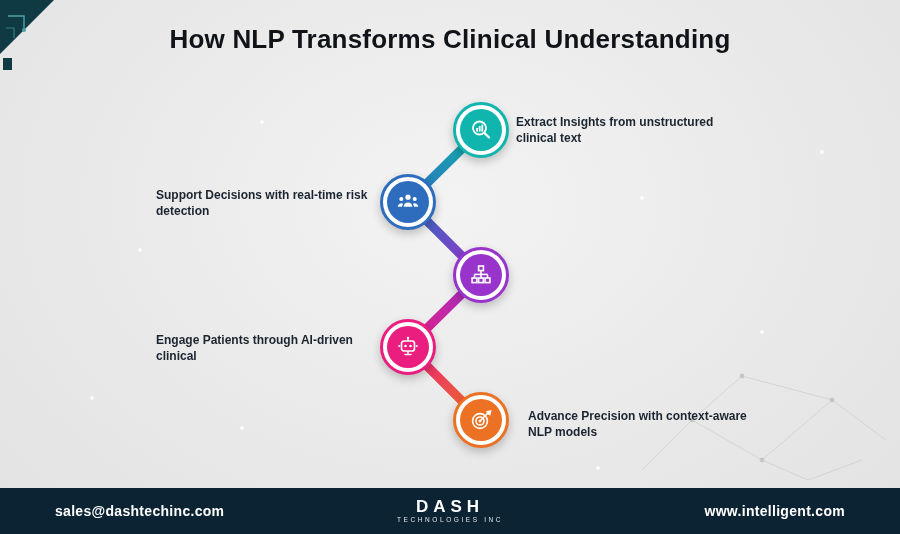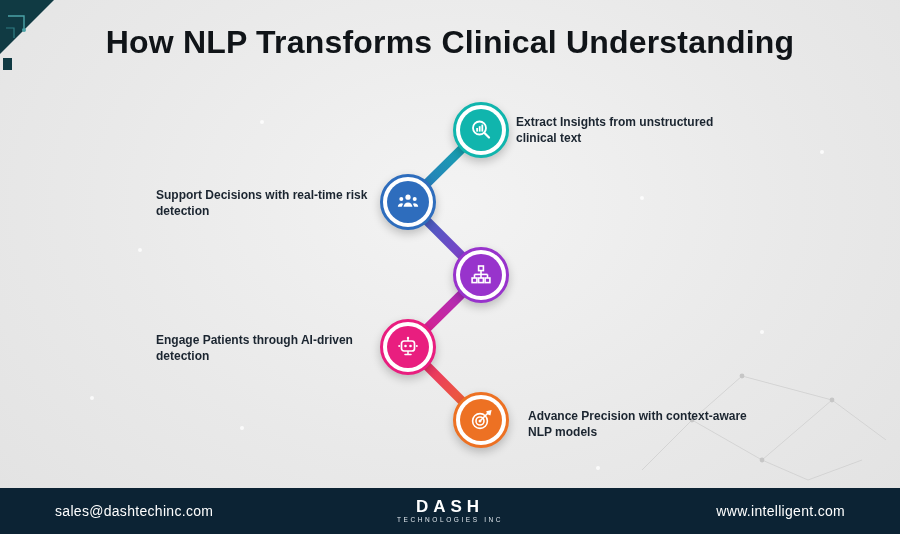--- a/index.html
+++ b/index.html
@@ -4,21 +4,21 @@
 <style>
   * { margin:0; padding:0; box-sizing:border-box; }
   html,body { width:900px; height:534px; }
   body { font-family:"Liberation Sans", sans-serif; }
   .canvas {
     position:relative; width:900px; height:534px; overflow:hidden;
     background: radial-gradient(ellipse at 50% 38%, #f3f3f3 0%, #e9e9e9 55%, #e2e2e2 100%);
   }
   .title {
     position:absolute; top:24px; left:0; width:100%;
-    text-align:center; font-size:32px; font-weight:700; color:#101418;
+    text-align:center; font-size:26px; font-weight:700; color:#101418;
     letter-spacing:.2px;
   }
   .connectors, .deco-dots { position:absolute; top:0; left:0; pointer-events:none; }
   .node {
     position:absolute; width:56px; height:56px; border-radius:50%;
     background:#fff; border:3px solid var(--c,#555);
     display:flex; align-items:center; justify-content:center;
     box-shadow:0 4px 10px rgba(0,0,0,.22);
   }
   .node-inner {
@@ -30,21 +30,21 @@
     font-size:12px; font-weight:600; color:#1b2530; line-height:1.35;
   }
   .label.right { text-align:left; }
   .label.left  { }
   .footer {
     position:absolute; left:0; bottom:0; width:100%; height:46px;
     background:var(--c,#0c2334); color:#fff;
     display:flex; align-items:center; justify-content:space-between;
     padding:0 55px;
   }
-  .footer-text { font-size:14px; font-weight:400; letter-spacing:.3px; cursor:pointer; }
+  .footer-text { font-size:14px; font-weight:700; letter-spacing:.3px; cursor:pointer; }
   .logo {
     position:absolute; left:50%; top:50%; transform:translate(-50%,-50%);
     text-align:center; line-height:1;
   }
   .logo-main { display:block; font-size:17px; font-weight:700; letter-spacing:5px; color:#fff; }
   .logo-sub  { display:block; font-size:6.5px; font-weight:400; letter-spacing:2.6px; color:#dfe6ec; margin-top:2px; }
   .deco-tl { position:absolute; top:0; left:0; }
   .deco-br { position:absolute; right:0; bottom:46px; }
 </style>
 </head>
@@ -165,21 +165,21 @@
         <rect x="5.5" y="6" width="13" height="10" rx="2.5" fill="none" stroke="#fff" stroke-width="1.7"></rect>
         <circle cx="9.5" cy="11" r="1.3" fill="#fff"></circle>
         <circle cx="14.5" cy="11" r="1.3" fill="#fff"></circle>
         <line x1="12" y1="16" x2="12" y2="19.4" stroke="#fff" stroke-width="1.5"></line>
         <line x1="9" y1="19.6" x2="15" y2="19.6" stroke="#fff" stroke-width="1.5" stroke-linecap="round"></line>
         <circle cx="3.2" cy="11" r="1" fill="#fff"></circle>
         <circle cx="20.8" cy="11" r="1" fill="#fff"></circle>
       </svg>
     </div>
   </div>
-  <div class="label left" style="right:532px; top:348px; width:212px;">Engage Patients through AI-driven detection</div>
+  <div class="label left" style="right:532px; top:348px; width:212px;">Engage Patients through AI-driven clinical</div>
 
   <div class="node" style="left: 453px; top: 392px; --c: #ed7123;">
     <div class="node-inner" style="--c: #ed7123;">
       <svg viewBox="0 0 24 24" width="24" height="24">
         <circle cx="11" cy="13" r="7.4" fill="none" stroke="#fff" stroke-width="1.6"></circle>
         <circle cx="11" cy="13" r="4" fill="none" stroke="#fff" stroke-width="1.6"></circle>
         <circle cx="11" cy="13" r="1.5" fill="#fff"></circle>
         <line x1="11" y1="13" x2="19" y2="5" stroke="#fff" stroke-width="1.6"></line>
         <polygon points="17.2,3.2 22.6,2 21.4,7.4 18.4,6.2" fill="#fff"></polygon>
       </svg>

